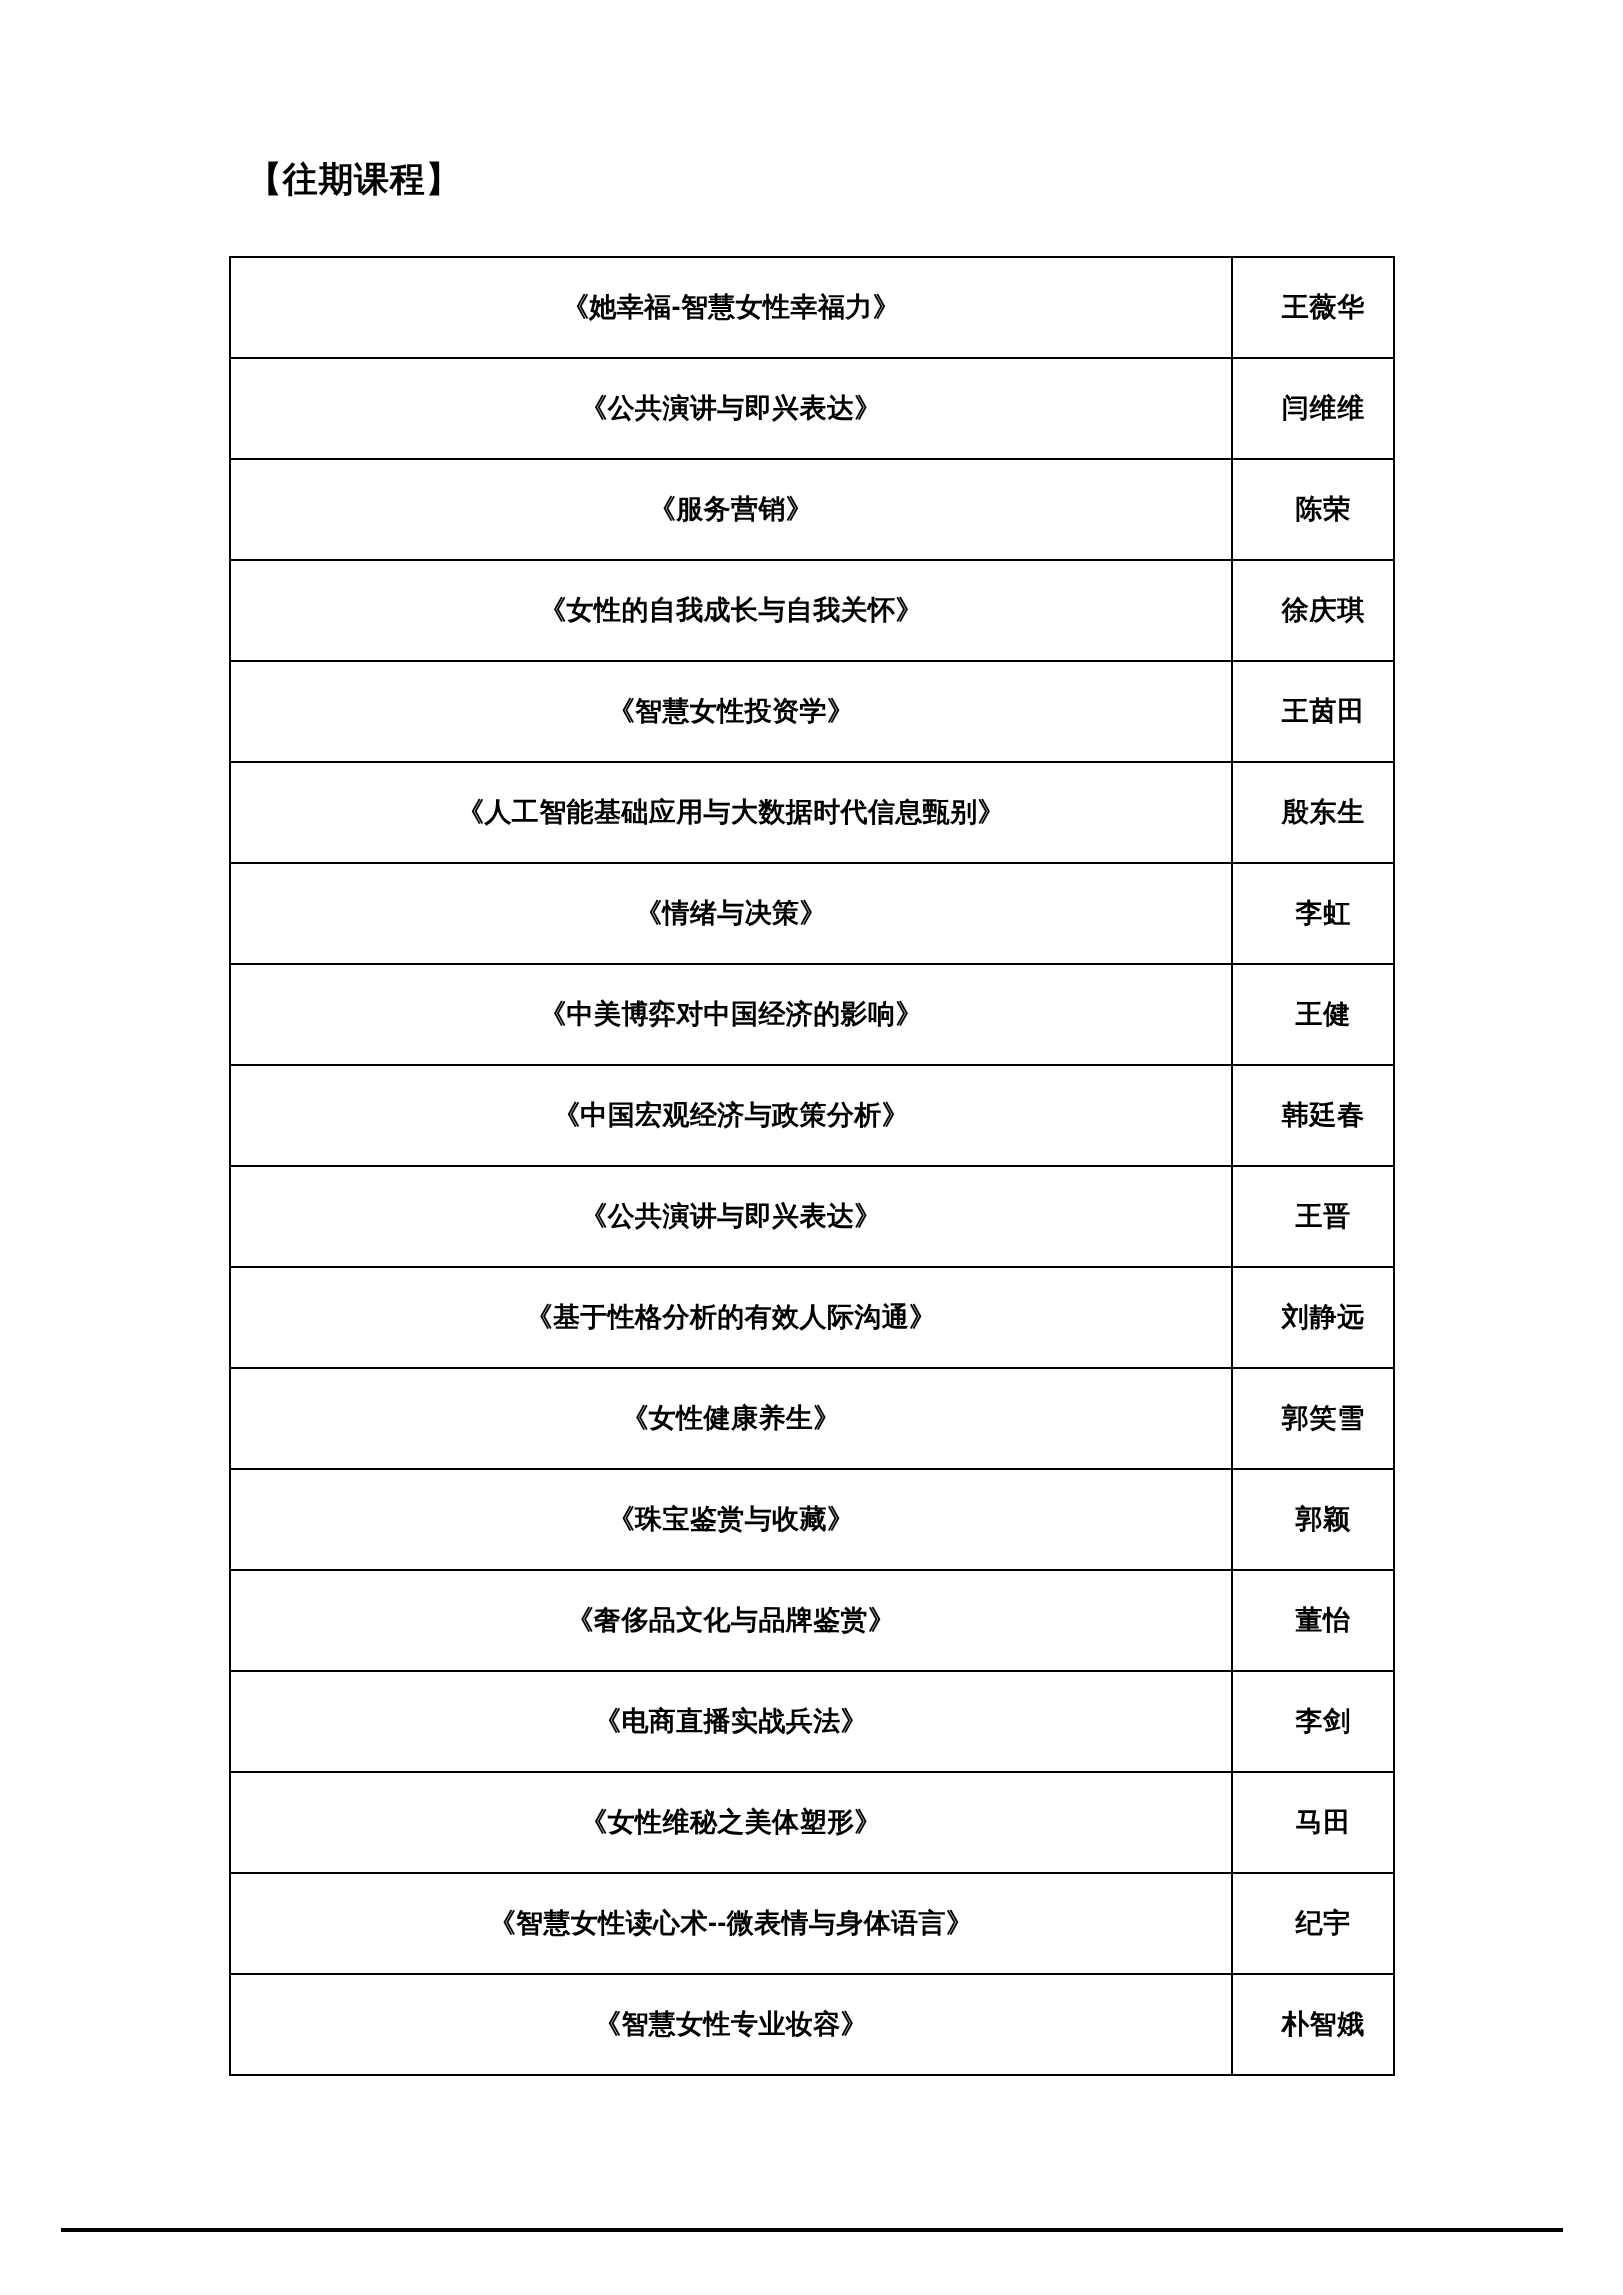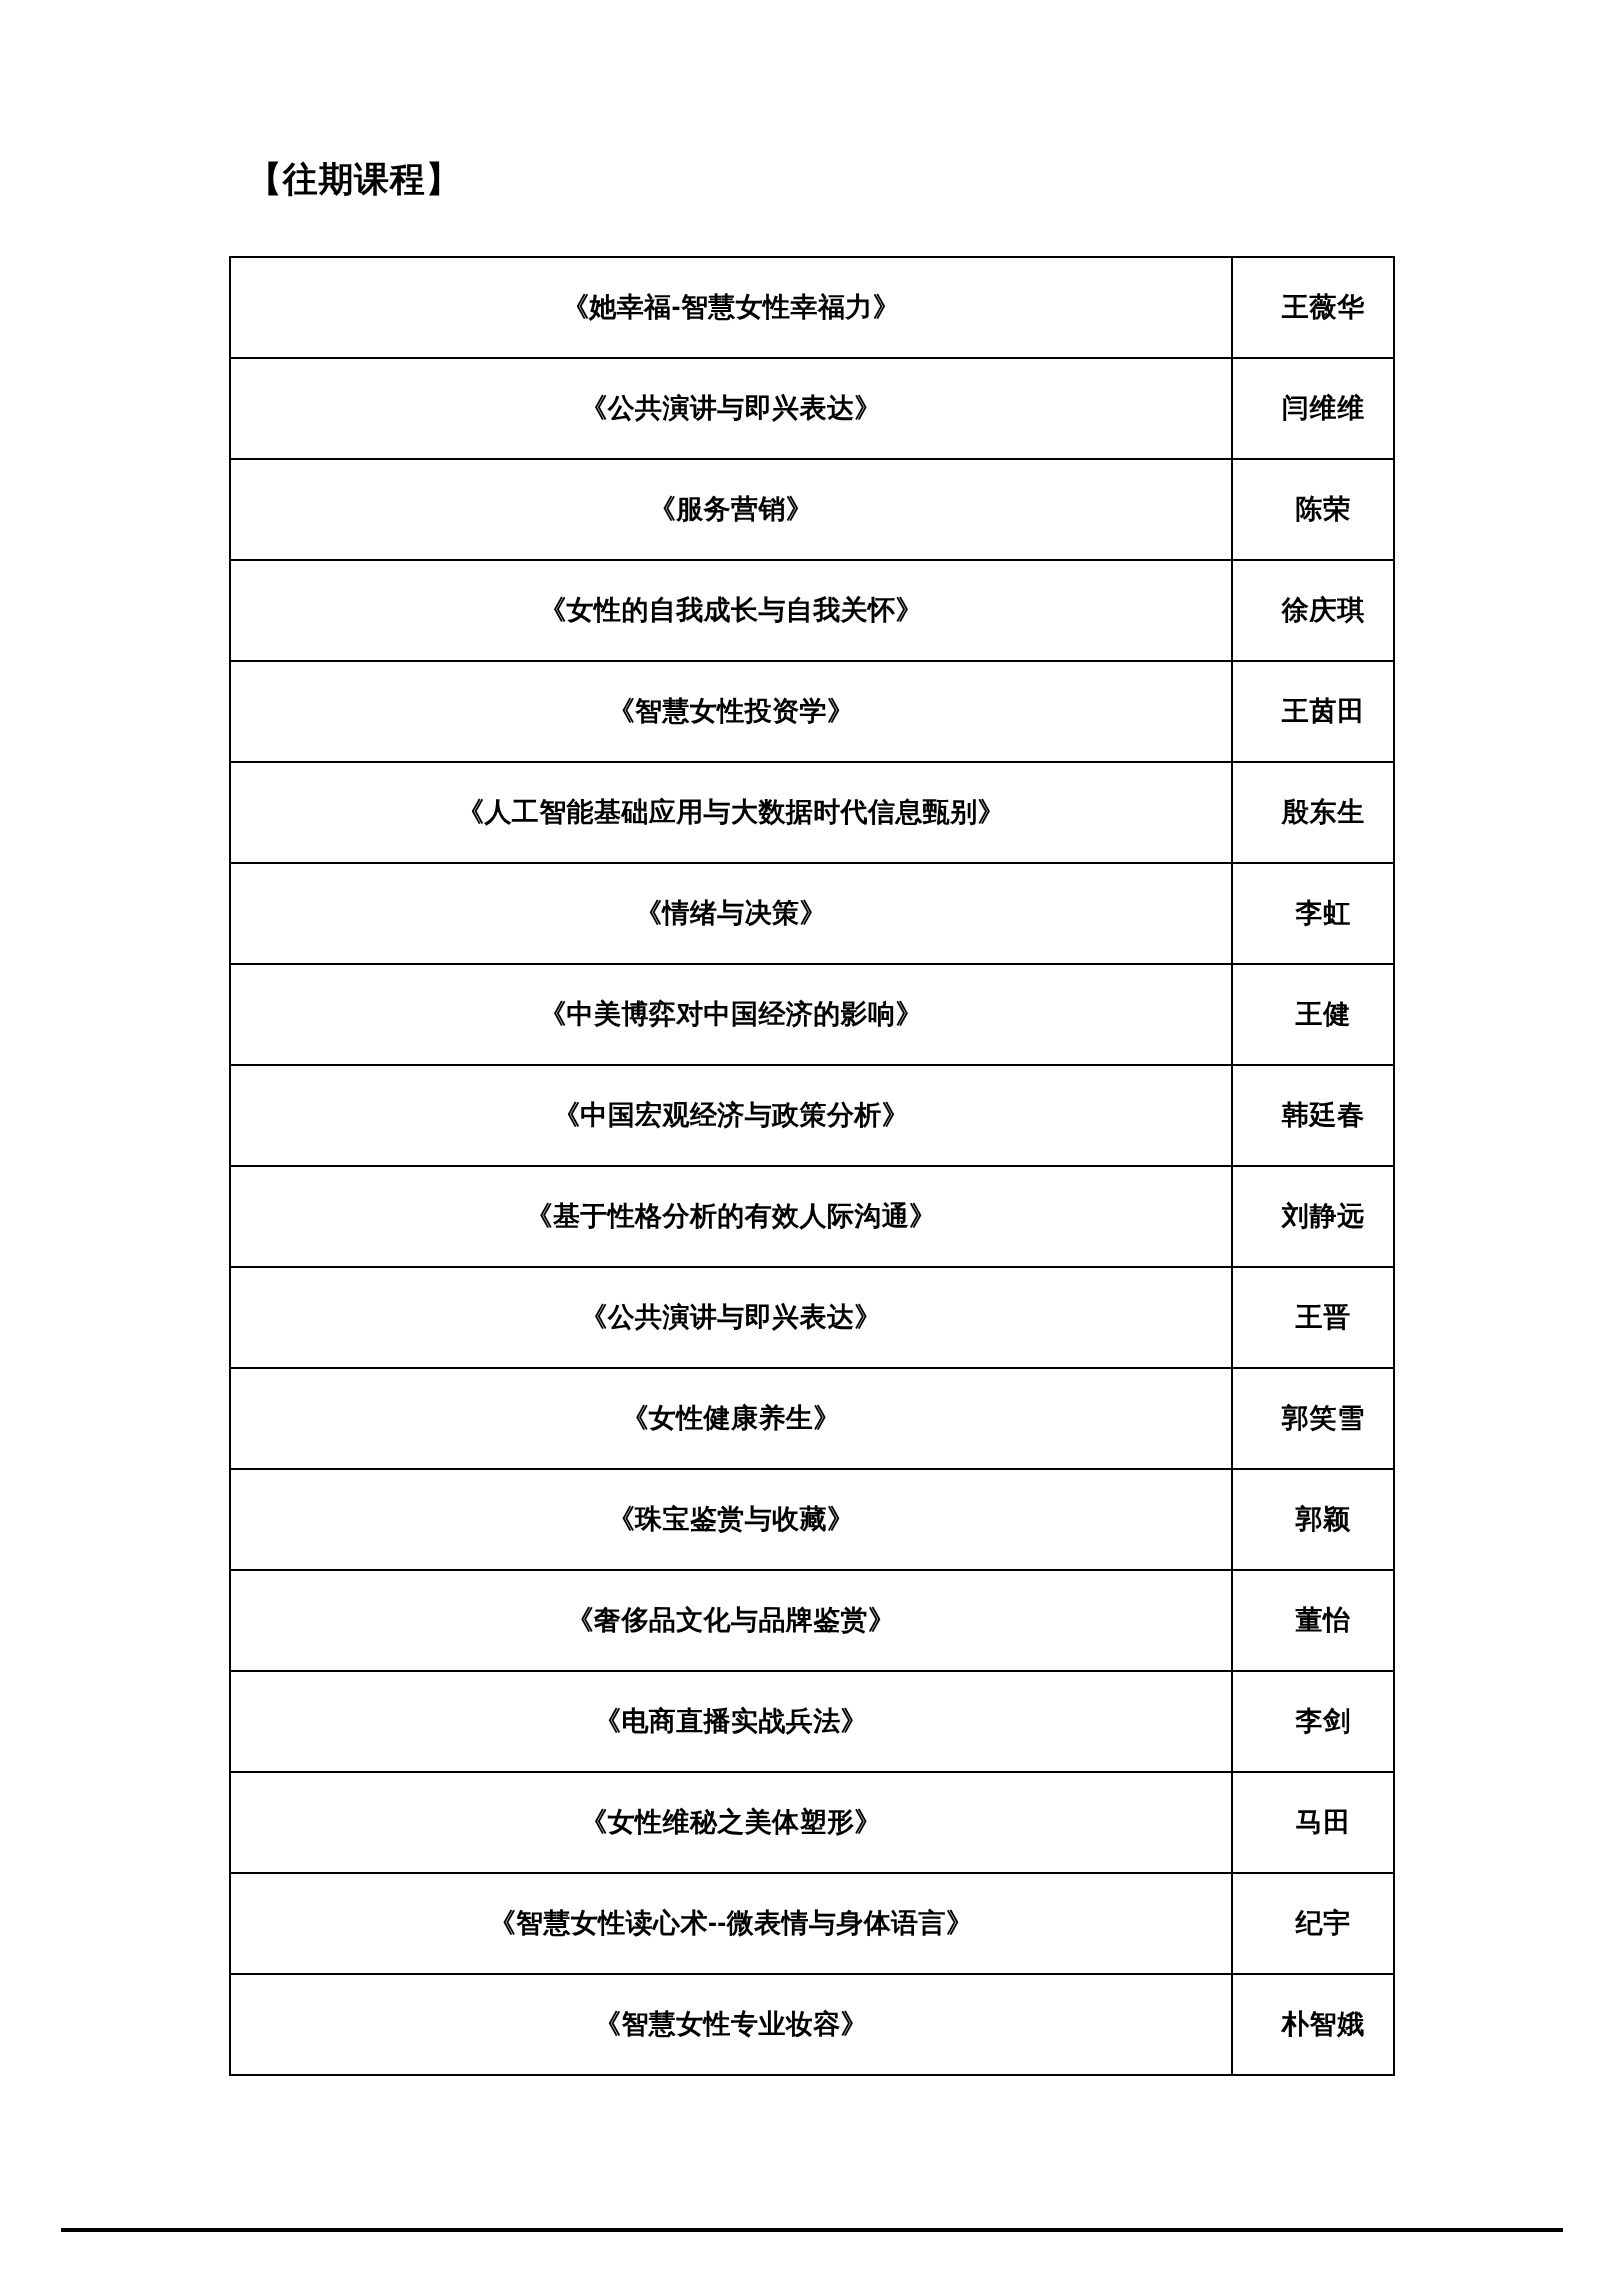--- a/index.html
+++ b/index.html
@@ -125,26 +125,26 @@
           </tr>
           <tr>
             <td class="course-name">《中美博弈对中国经济的影响》</td>
             <td class="teacher-name">王健</td>
           </tr>
           <tr>
             <td class="course-name">《中国宏观经济与政策分析》</td>
             <td class="teacher-name">韩廷春</td>
           </tr>
           <tr>
+            <td class="course-name">《公共演讲与即兴表达》</td>
+            <td class="teacher-name">王晋</td>
+          </tr>
+          <tr>
             <td class="course-name">《基于性格分析的有效人际沟通》</td>
             <td class="teacher-name">刘静远</td>
-          </tr>
-          <tr>
-            <td class="course-name">《公共演讲与即兴表达》</td>
-            <td class="teacher-name">王晋</td>
           </tr>
           <tr>
             <td class="course-name">《女性健康养生》</td>
             <td class="teacher-name">郭笑雪</td>
           </tr>
           <tr>
             <td class="course-name">《珠宝鉴赏与收藏》</td>
             <td class="teacher-name">郭颖</td>
           </tr>
           <tr>

